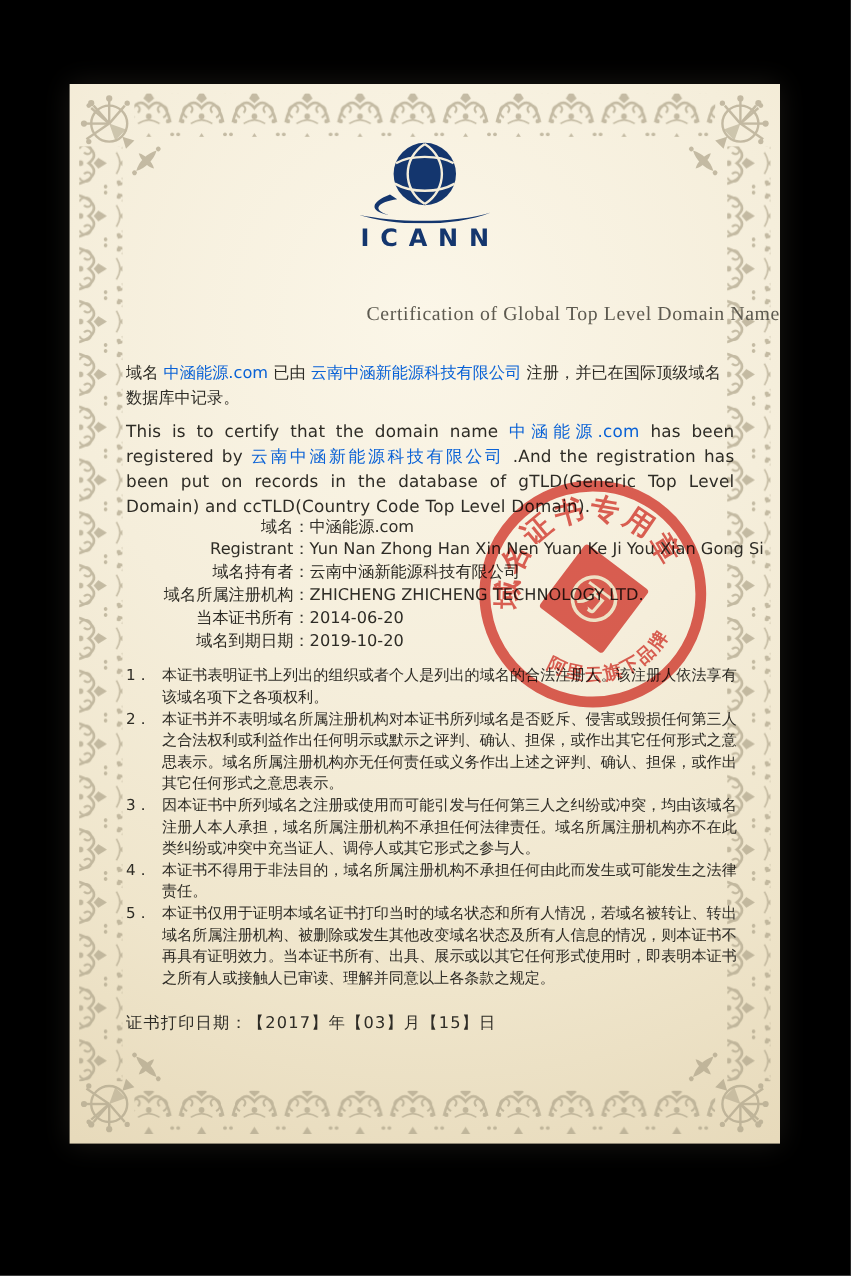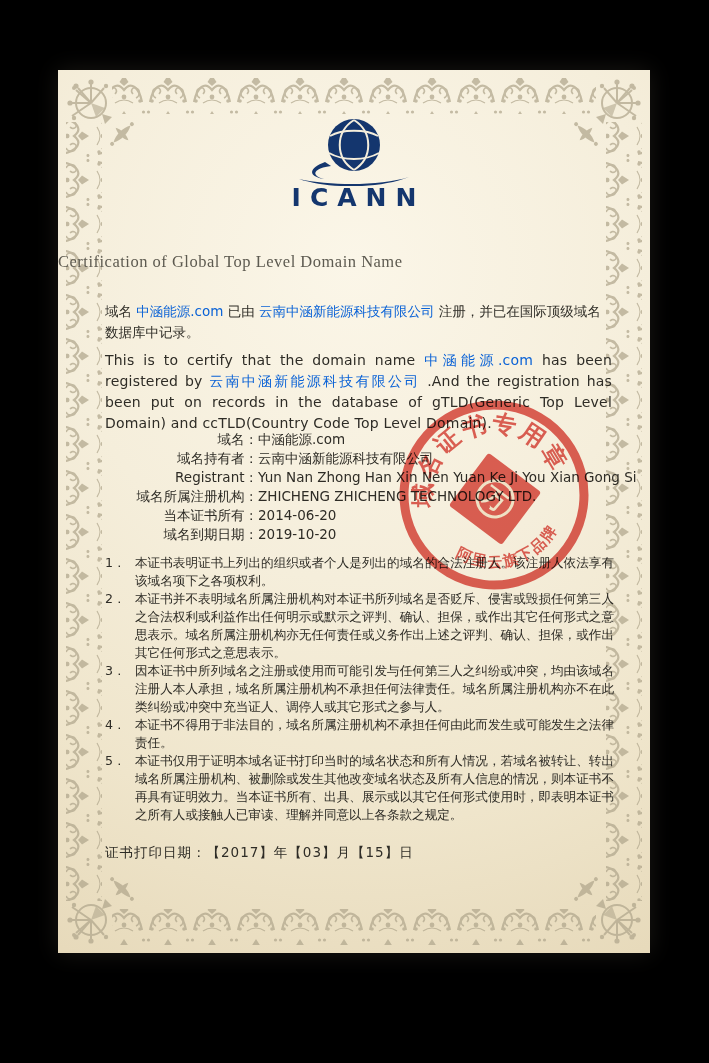--- a/index.html
+++ b/index.html
@@ -10,31 +10,31 @@
   .paper{
     position:absolute;left:58px;top:70px;width:592px;height:883px;
     background:radial-gradient(ellipse 120% 85% at 50% 22%, #fbf6e8 0%, #f5eedb 42%, #efe5cb 75%, #e7dabb 100%);
     box-shadow:0 0 22px rgba(255,240,200,0.10);
   }
   .border-frame{position:absolute;left:0;top:0;width:592px;height:883px;pointer-events:none;}
 
   .logo-block{position:absolute;left:0;top:46px;width:592px;text-align:center;}
   .globe-svg{display:block;margin:0 auto;}
   .icann-word{
-    margin-top:2px;font-size:25px;font-weight:bold;color:#14366e;
+    margin-top:2px;font-size:20px;font-weight:bold;color:#14366e;
     letter-spacing:9px;text-indent:9px;line-height:20px;
   }
   .icann-tagline{margin-top:2px;font-size:6.8px;color:#b05a28;letter-spacing:0.4px;}
 
   .cert-title{
     position:absolute;left:0;top:148px;width:592px;text-align:center;
     font-size:26px;font-weight:bold;color:#504d44;letter-spacing:5px;
   }
   .cert-subtitle{
-    position:absolute;left:0;top:182px;width:592px;text-align:left;
+    position:absolute;left:0;top:182px;width:592px;text-align:right;
     font-family:"Liberation Serif","DejaVu Serif",serif;
     font-size:16.5px;color:#5d5a50;letter-spacing:0.5px;
   }
 
   .intro{position:absolute;left:47px;width:507px;font-size:13.5px;line-height:21px;color:#2e2c26;}
   .intro-cn{top:231px;}
   .intro-en{top:280px;text-align:justify;font-size:14px;letter-spacing:0.2px;}
   .link{color:#0a62d6;}
 
   .details{position:absolute;left:40px;top:360px;width:520px;font-size:13.5px;color:#2e2c26;}
@@ -154,26 +154,26 @@
 
   <div class="intro intro-cn"><span>域名 </span><span class="link">中涵能源.com</span><span> 已由 </span><span class="link">云南中涵新能源科技有限公司</span><span> 注册，并已在国际顶级域名数据库中记录。</span></div>
   <div class="intro intro-en"><span>This is to certify that the domain name </span><span class="link">中涵能源.com</span><span> has been registered by </span><span class="link">云南中涵新能源科技有限公司</span><span> .And the registration has been put on records in the database of gTLD(Generic Top Level Domain) and ccTLD(Country Code Top Level Domain).</span></div>
 
   <div class="details">
       <div class="detail-row">
         <span class="detail-label">域名：</span>
         <span class="detail-value">中涵能源.com</span>
       </div>
       <div class="detail-row">
+        <span class="detail-label">Registrant：</span>
+        <span class="detail-value">Yun Nan Zhong Han Xin Nen Yuan Ke Ji You Xian Gong Si</span>
+      </div>
+      <div class="detail-row">
         <span class="detail-label">域名持有者：</span>
         <span class="detail-value">云南中涵新能源科技有限公司</span>
-      </div>
-      <div class="detail-row">
-        <span class="detail-label">Registrant：</span>
-        <span class="detail-value">Yun Nan Zhong Han Xin Nen Yuan Ke Ji You Xian Gong Si</span>
       </div>
       <div class="detail-row">
         <span class="detail-label">域名所属注册机构：</span>
         <span class="detail-value">ZHICHENG ZHICHENG TECHNOLOGY LTD.</span>
       </div>
       <div class="detail-row">
         <span class="detail-label">当本证书所有：</span>
         <span class="detail-value">2014-06-20</span>
       </div>
       <div class="detail-row">

